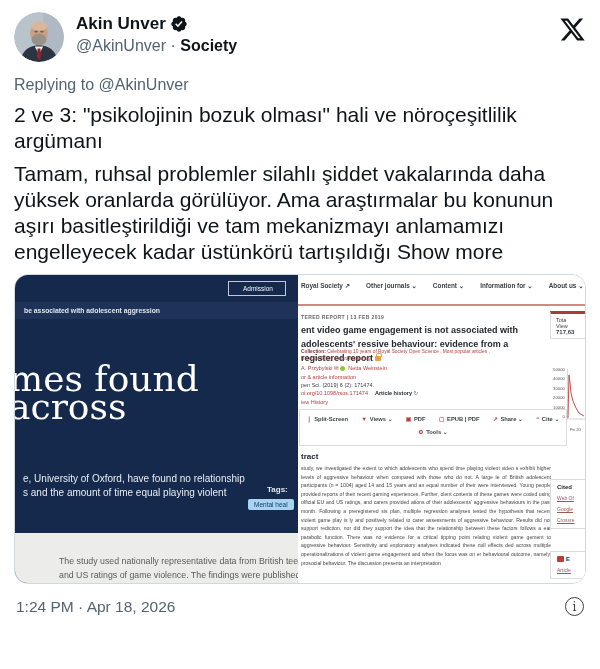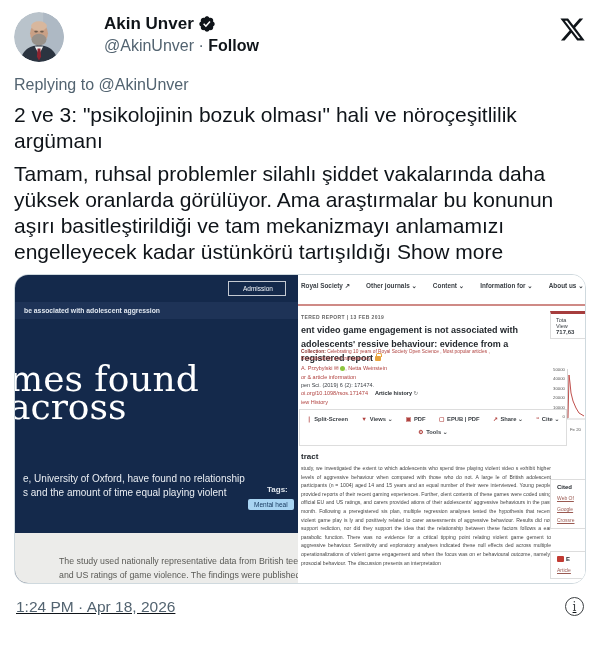--- a/index.html
+++ b/index.html
@@ -1,21 +1,21 @@
 <!DOCTYPE html>
 <html><head>
 <meta charset="utf-8">
 <style>
   * { box-sizing: border-box; margin: 0; padding: 0; }
   html,body { background:#fff; }
   body { font-family: "Liberation Sans", sans-serif; color:#0f1419; }
   .card { width:600px; height:669px; padding:12px 14px 10px 14px; overflow:hidden; position:relative; background:#fff; }
 
   
-  .hdr { display:flex; align-items:flex-start;gap:28px; }
+  .hdr { display:flex; align-items:flex-start; }
   .avatar { width:50px; height:50px; border-radius:50%; overflow:hidden; flex:0 0 50px; cursor:pointer; }
   .id-block { margin-left:12px; padding-top:2px; }
   .name-row { display:flex; align-items:center; gap:4px; font-size:17px; font-weight:bold; color:#0f1419; }
   .badge { width:18px; height:18px; display:inline-block; }
   .handle-row { font-size:16px; color:#536471; margin-top:3px; }
   .handle-row .follow { font-weight:bold; color:#0f1419; }
   .x-logo { margin-left:auto; width:27px; height:27px; margin-top:4px; cursor:pointer; }
 
   .replying { margin-top:14px; font-size:16px; color:#536471; }
   .replying span { cursor:pointer;text-align:right; }
@@ -87,21 +87,21 @@
   .j-chart .xlab { position:absolute; left:24px; top:60px; font-size:4.3px; color:#555; width:14px; line-height:5px; }
   .j-cited { position:absolute; top:204px; left:252px; width:48px; border:1px solid #ddd; padding:4px 0 5px 6px; background:#fff; }
   .j-cited .ch { font-size:6px; font-weight:bold; color:#24292e; }
   .j-cited a { display:block; margin-top:5px; font-size:5px; color:#9a5a52; text-decoration:underline; white-space:nowrap; }
   .j-alerts { position:absolute; top:276px; left:252px; width:48px; border:1px solid #ddd; padding:4px 0 5px 6px; background:#fff; }
   .j-alerts .ah { font-size:6px; font-weight:bold; color:#24292e; display:flex; align-items:center; gap:2px; }
   .mailic { display:inline-block; width:7px; height:6px; background:#c23b33; border-radius:1px; }
   .j-alerts a { display:block; margin-top:5px; font-size:5px; color:#9a5a52; text-decoration:underline; white-space:nowrap; }
 
   
-  .ftr { margin-top:13px; display:flex; align-items:center; justify-content:space-between; padding:0 2px;text-decoration:underline; }
+  .ftr { margin-top:13px; display:flex; align-items:center; justify-content:space-between; padding:0 2px; }
   .ts { font-size:15.5px; color:#536471; cursor:pointer; }
   .info { width:19px; height:19px; border:1.6px solid #3c4043; border-radius:50%; display:flex;
           align-items:center; justify-content:center; font-size:12px; color:#3c4043;
           font-family:"DejaVu Serif", serif; cursor:pointer; }
 </style>
 </head>
 <body>
 
 <div class="card">
 
@@ -130,21 +130,21 @@
     <div class="id-block">
       <div class="name-row">
         <span>Akin Unver</span>
         <svg class="badge" viewBox="0 0 24 24">
           <path fill="#0f1419" fill-rule="evenodd" d="M22.25 12c0-1.43-.88-2.67-2.19-3.34.46-1.39.2-2.9-.81-3.91s-2.52-1.27-3.91-.81c-.66-1.31-1.91-2.19-3.34-2.19s-2.67.88-3.33 2.19c-1.4-.46-2.91-.2-3.92.81s-1.26 2.52-.8 3.91c-1.31.67-2.2 1.91-2.2 3.34s.89 2.67 2.2 3.34c-.46 1.39-.21 2.9.8 3.91s2.52 1.26 3.91.81c.67 1.31 1.91 2.19 3.34 2.19s2.68-.88 3.34-2.19c1.39.45 2.9.2 3.91-.81s1.27-2.52.81-3.91c1.31-.67 2.19-1.91 2.19-3.34zm-11.71 4.2L6.8 12.46l1.41-1.42 2.26 2.26 4.8-5.23 1.47 1.36-6.2 6.77z"></path>
         </svg>
       </div>
       <div class="handle-row">
         <span>@AkinUnver</span>
         <span>·</span>
-        <span class="follow">Follow</span>
+        <span class="follow">Society</span>
       </div>
     </div>
     <svg class="x-logo" viewBox="0 0 24 24">
       <path fill="#0f1419" d="M18.244 2.25h3.308l-7.227 8.26 8.502 11.24H16.17l-5.214-6.817L4.99 21.75H1.68l7.73-8.835L1.254 2.25H8.08l4.713 6.231zm-1.161 17.52h1.833L7.084 4.126H5.117z"></path>
     </svg>
   </div>
 
   <div class="replying">
     <span>Replying to @AkinUnver</span>
   </div>

